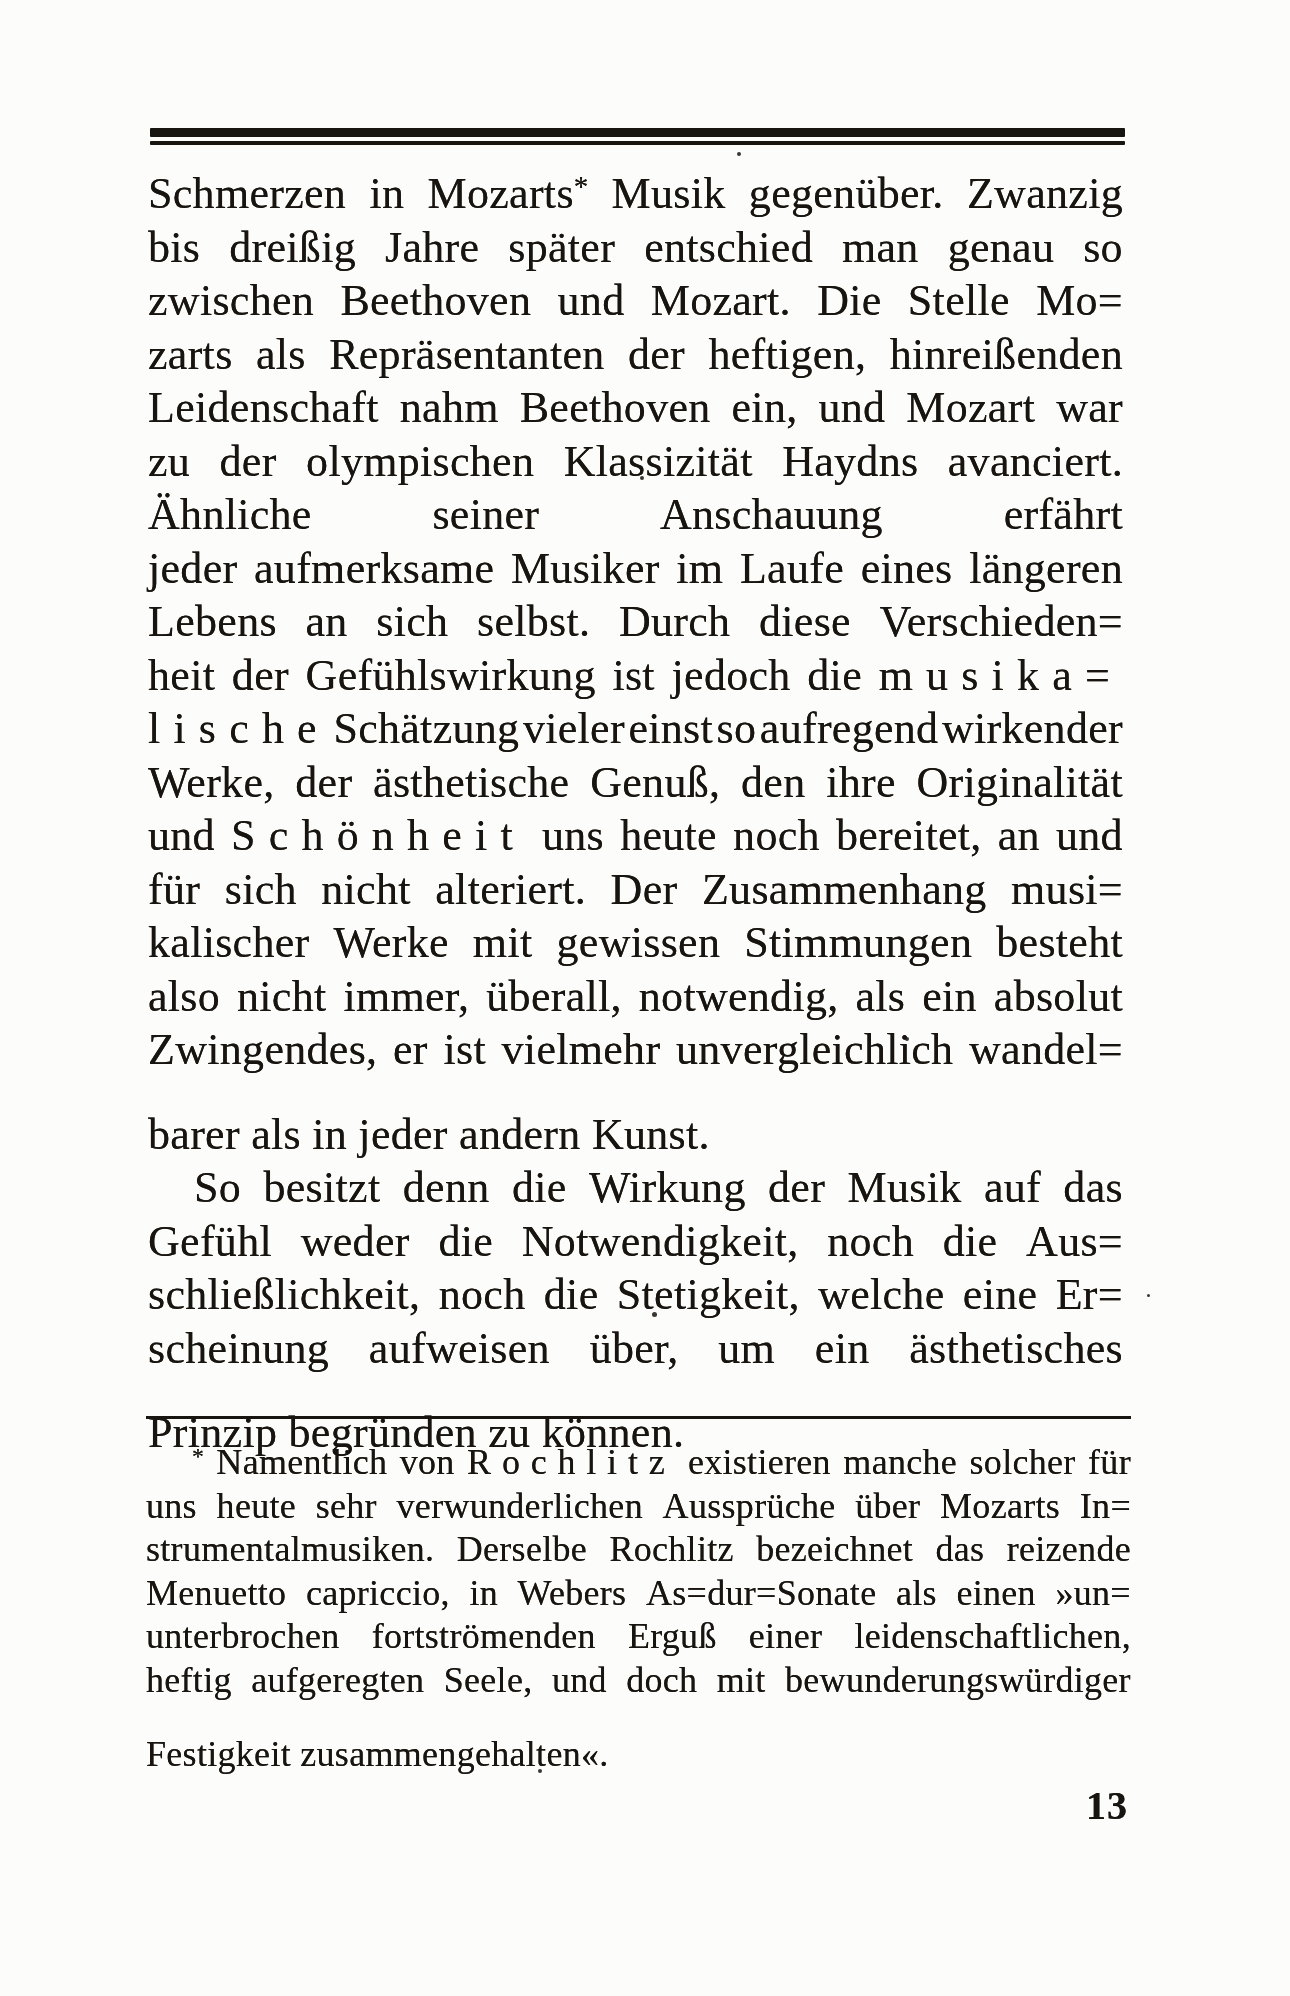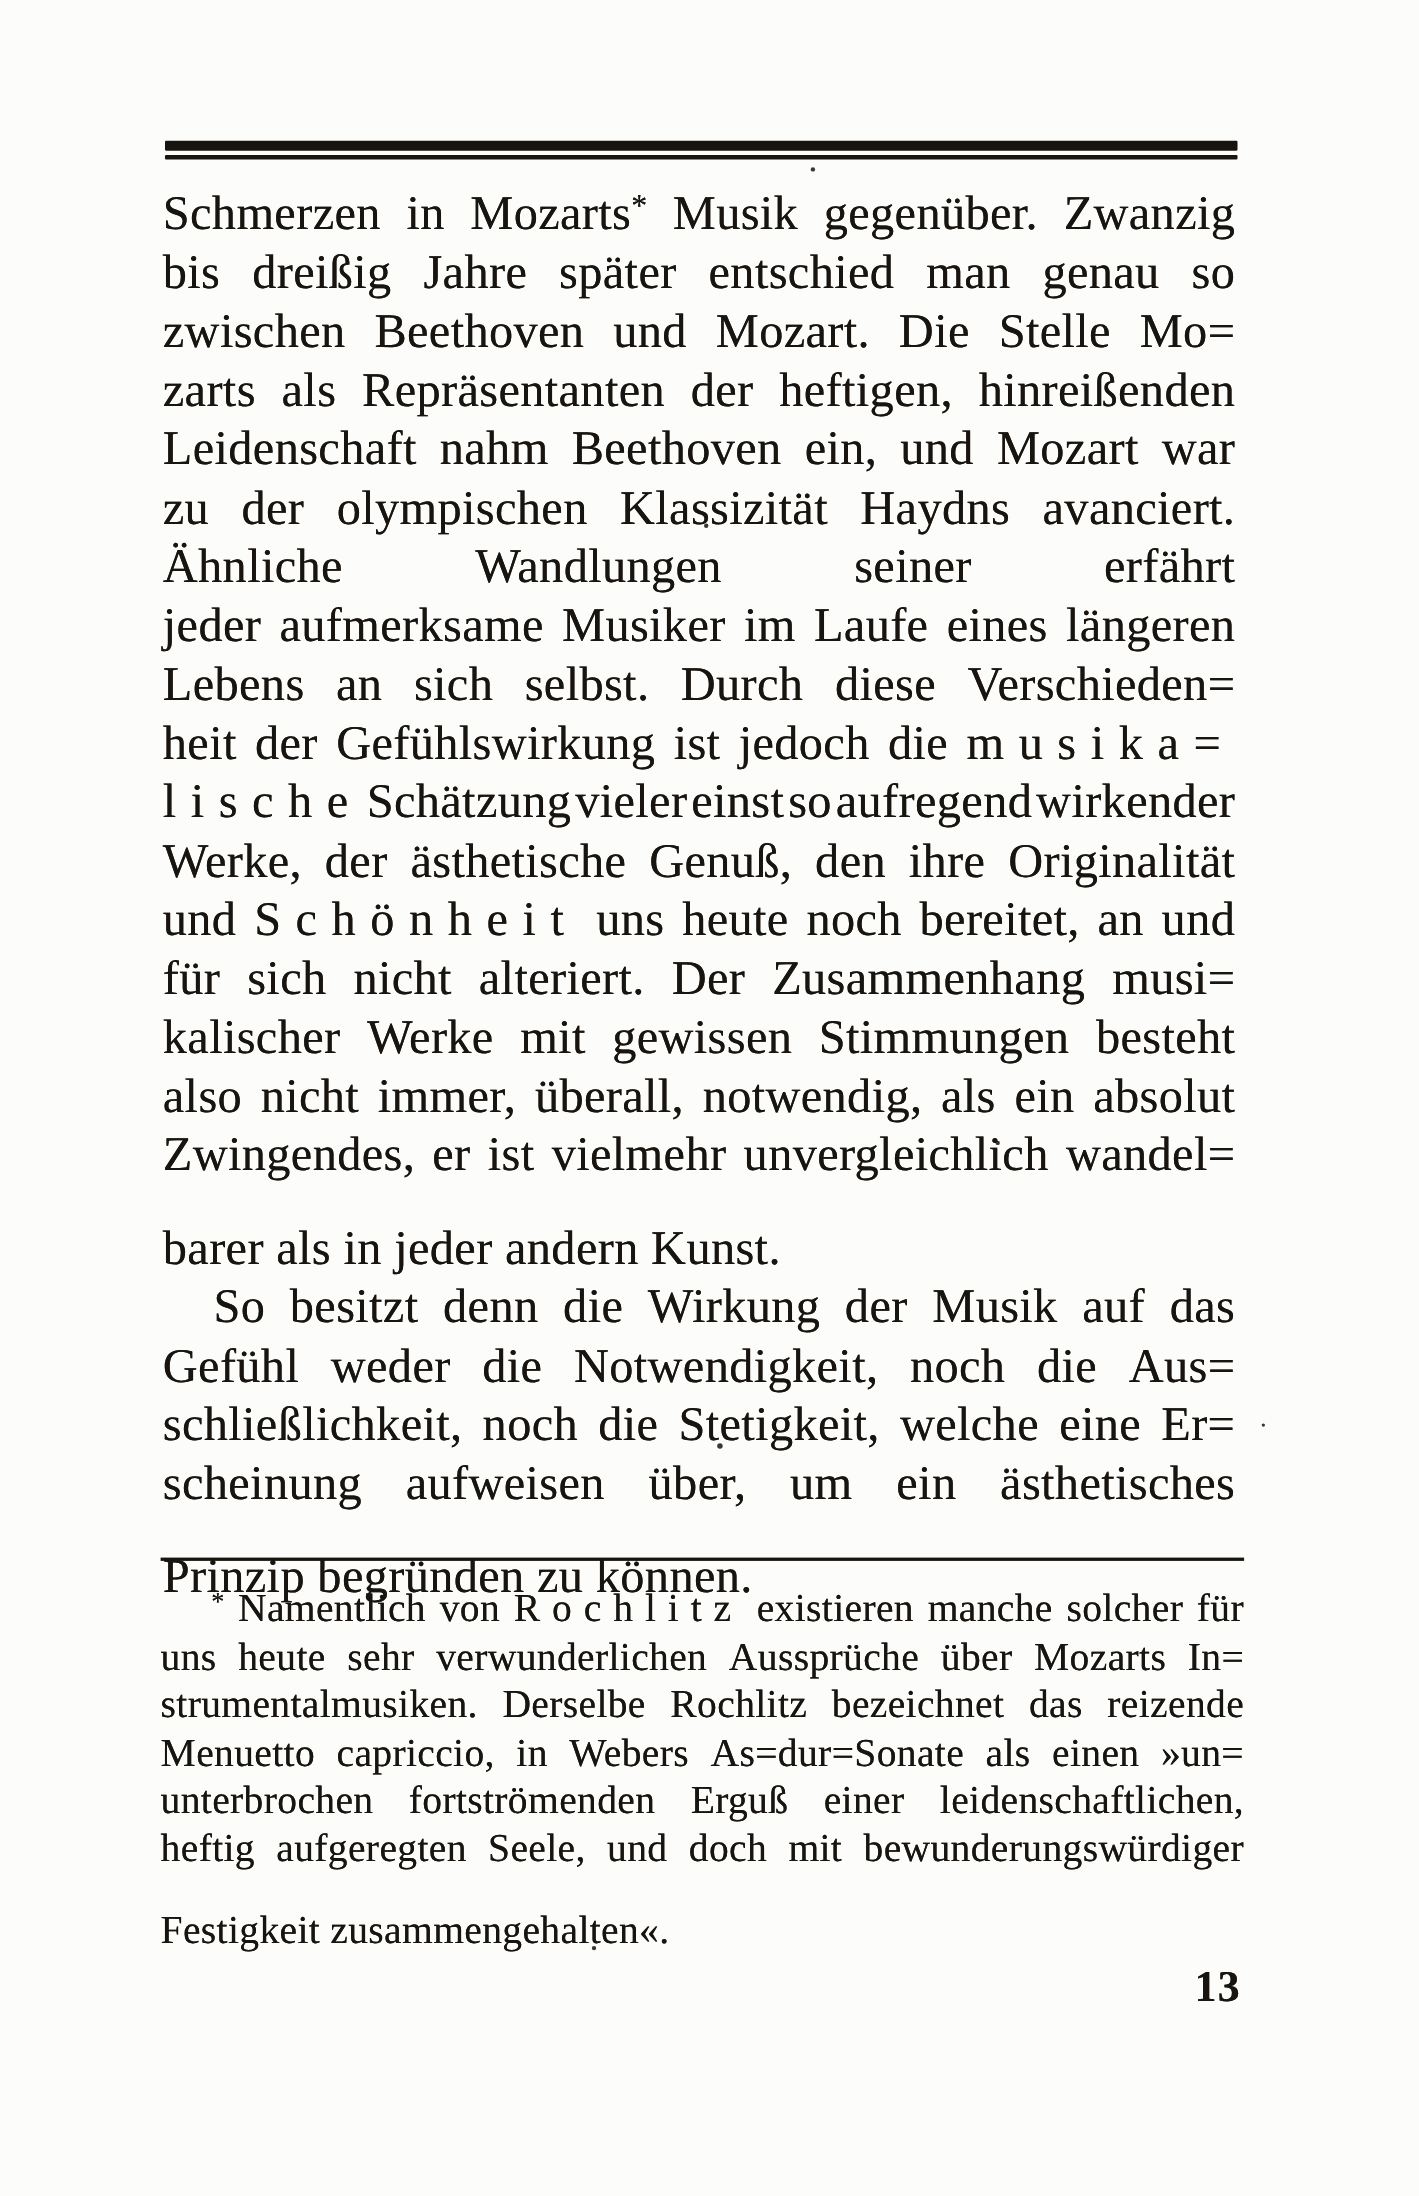--- a/index.html
+++ b/index.html
@@ -98,22 +98,22 @@
       <div class="line">
         <span class="word"><span>zu</span></span>
         <span class="word"><span>der</span></span>
         <span class="word"><span>olympischen</span></span>
         <span class="word"><span>Klassizität</span></span>
         <span class="word"><span>Haydns</span></span>
         <span class="word"><span>avanciert.</span></span>
       </div>
       <div class="line">
         <span class="word"><span>Ähnliche</span></span>
-        <span class="word"><span>Wandlungen</span></span>
         <span class="word"><span>seiner</span></span>
+        <span class="word"><span>Anschauung</span></span>
         <span class="word"><span>erfährt</span></span>
       </div>
       <div class="line">
         <span class="word"><span>jeder</span></span>
         <span class="word"><span>aufmerksame</span></span>
         <span class="word"><span>Musiker</span></span>
         <span class="word"><span>im</span></span>
         <span class="word"><span>Laufe</span></span>
         <span class="word"><span>eines</span></span>
         <span class="word"><span>längeren</span></span>

